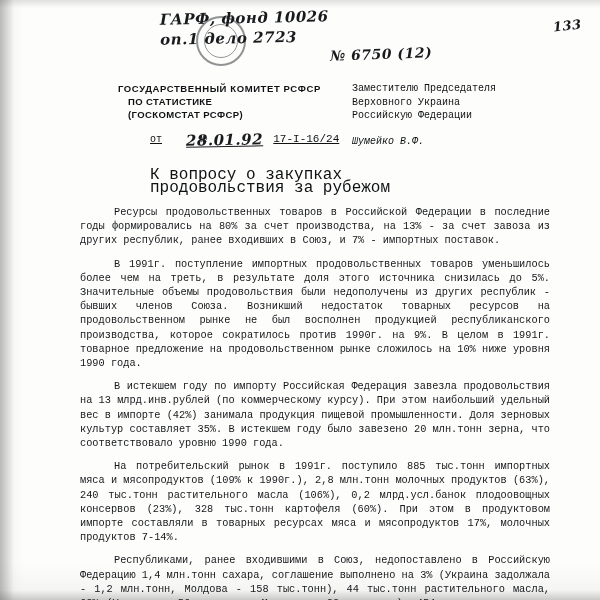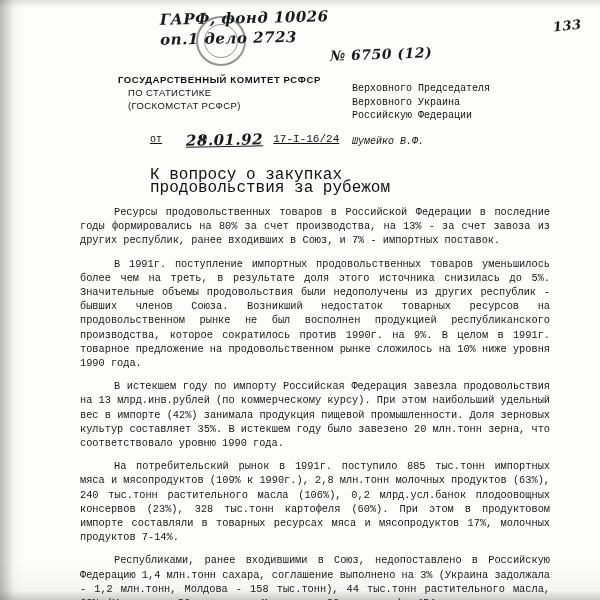--- a/index.html
+++ b/index.html
@@ -99,31 +99,31 @@
     position: absolute;
     left: 6px; top: 6px; right: 6px; bottom: 6px;
     border: 1px solid #3a3d41;
     border-radius: 50%;
   }
 
   
   .letterhead {
     position: absolute;
     left: 118px;
-    top: 73px;
+    top: 82px;
     width: 210px;
     font-size: 9.5px;
     line-height: 13px;
     font-family: "Liberation Sans", sans-serif;
     font-weight: bold;
     letter-spacing: 0.6px;
     color: #111315;
   }
   .letterhead .sub {
-    font-weight: normal;
+    font-weight: bold;
     letter-spacing: 0.4px;
     padding-left: 10px;
   }
   .addressee {
     position: absolute;
     left: 352px;
     top: 82px;
     width: 230px;
     font-size: 10px;
     line-height: 13.5px;
@@ -200,21 +200,21 @@
 
   <div class="handwriting hw-pagenum">133</div>
 
   <div class="letterhead">
     <div>ГОСУДАРСТВЕННЫЙ КОМИТЕТ РСФСР</div>
     <div class="sub">ПО СТАТИСТИКЕ</div>
     <div class="sub">(ГОСКОМСТАТ РСФСР)</div>
   </div>
 
   <div class="addressee">
-    <div>Верховного Председателя</div>
+    <div>Заместителю Председателя</div>
     <div>Верховного Украина</div>
     <div>Российскую Федерации</div>
     <div class="name">Шумейко В.Ф.</div>
   </div>
 
   <div class="refline">
     <span class="lbl">от</span>
     <span class="numlbl">№</span>
     <span class="num">17-I-16/24</span>
   </div>

